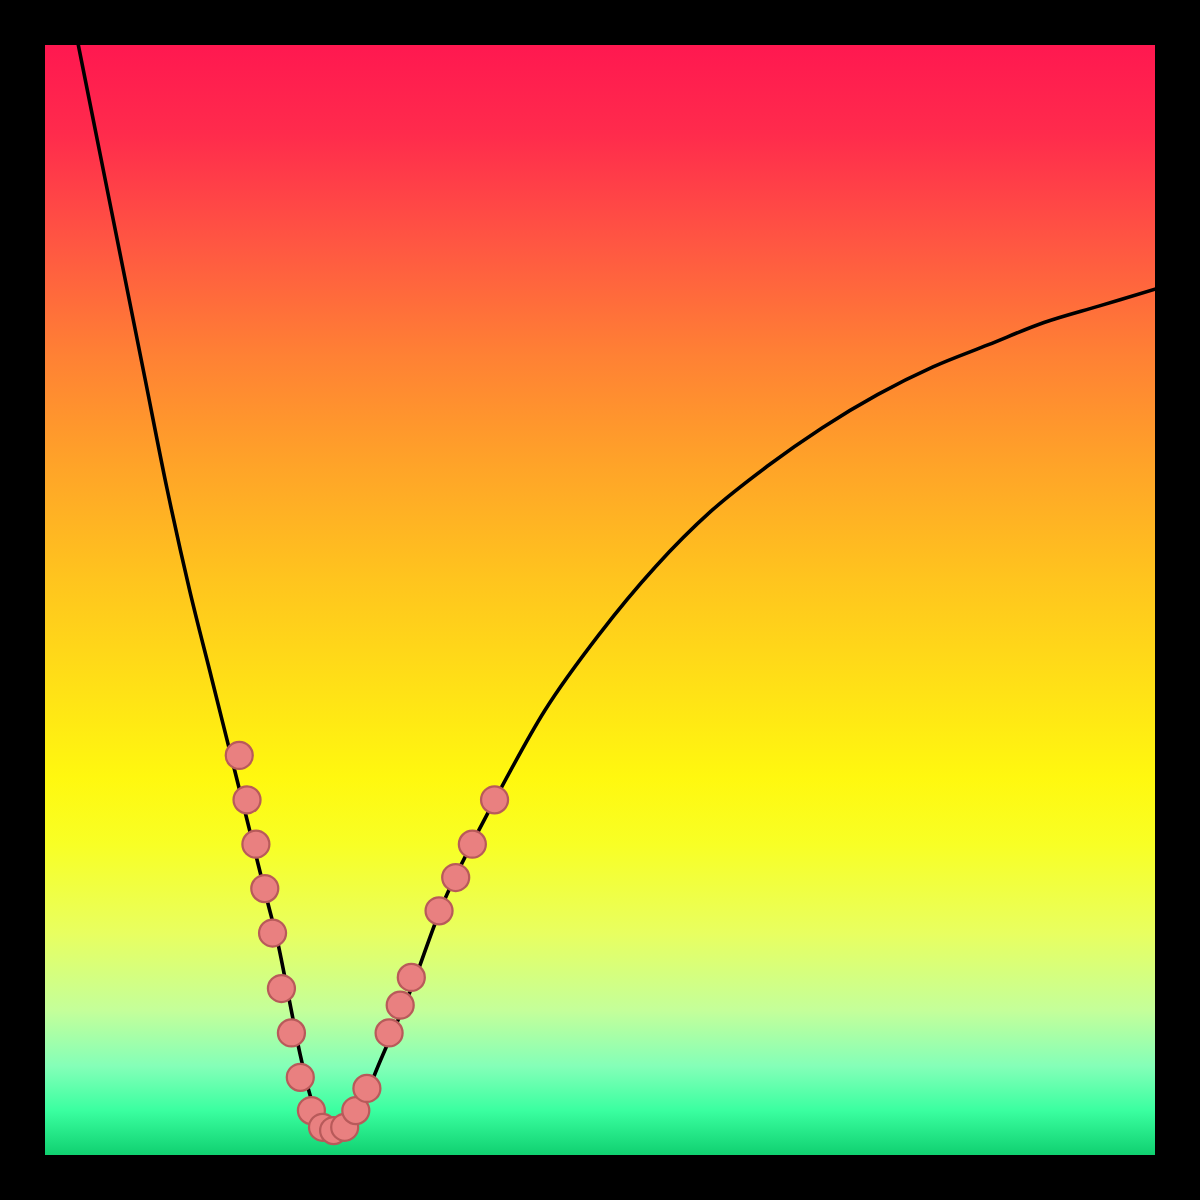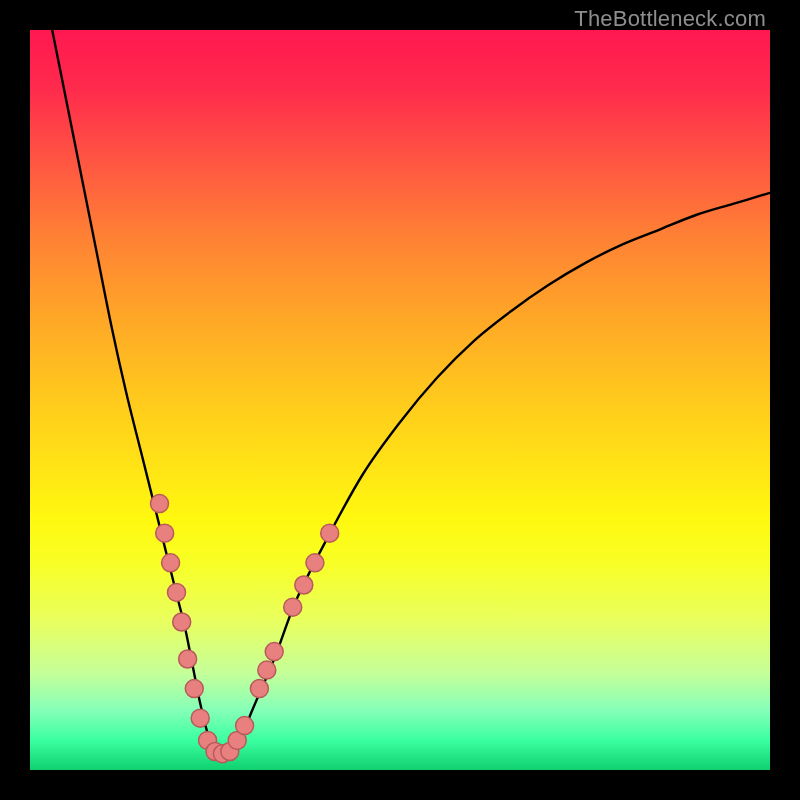--- a/index.html
+++ b/index.html
@@ -45,21 +45,20 @@
     position: absolute;
     left: 0; top: 0;
     width: 740px;
     height: 740px;
   }
 </style>
 </head>
 <body>
 
 <div class="frame">
-  <div class="watermark">TheBottleneck.com</div>
   <div class="plot-area">
     <svg class="curve" viewBox="0 0 740 740" preserveAspectRatio="none">
       <path id="bn-curve" fill="none" stroke="#000" stroke-width="2.4" stroke-linecap="round" d="M22.20 0.00 C24.67 12.33, 32.07 49.33, 37.00 74.00 C41.93 98.67, 46.87 123.33, 51.80 148.00 C56.73 172.67, 61.67 197.33, 66.60 222.00 C71.53 246.67, 76.47 272.57, 81.40 296.00 C86.33 319.43, 91.27 341.63, 96.20 362.60 C101.13 383.57, 106.07 402.07, 111.00 421.80 C115.93 441.53, 120.87 461.27, 125.80 481.00 C130.73 500.73, 136.90 525.40, 140.60 540.20 C144.30 555.00, 145.53 559.93, 148.00 569.80 C150.47 579.67, 152.93 588.30, 155.40 599.40 C157.87 610.50, 160.33 624.07, 162.80 636.40 C165.27 648.73, 167.73 662.30, 170.20 673.40 C172.67 684.50, 175.13 695.60, 177.60 703.00 C180.07 710.40, 182.53 714.10, 185.00 717.80 C187.47 721.50, 189.93 723.97, 192.40 725.20 C194.87 726.43, 197.33 726.43, 199.80 725.20 C202.27 723.97, 203.50 725.20, 207.20 717.80 C210.90 710.40, 215.83 695.60, 222.00 680.80 C228.17 666.00, 236.80 647.50, 244.20 629.00 C251.60 610.50, 257.77 589.53, 266.40 569.80 C275.03 550.07, 284.90 531.57, 296.00 510.60 C307.10 489.63, 320.67 463.73, 333.00 444.00 C345.33 424.27, 357.67 408.23, 370.00 392.20 C382.33 376.17, 394.67 361.37, 407.00 347.80 C419.33 334.23, 431.67 321.90, 444.00 310.80 C456.33 299.70, 468.67 290.45, 481.00 281.20 C493.33 271.95, 505.67 263.32, 518.00 255.30 C530.33 247.28, 542.67 239.88, 555.00 233.10 C567.33 226.32, 579.67 220.15, 592.00 214.60 C604.33 209.05, 616.67 204.73, 629.00 199.80 C641.33 194.87, 653.67 189.32, 666.00 185.00 C678.33 180.68, 690.67 177.60, 703.00 173.90 C715.33 170.20, 733.83 164.65, 740.00 162.80"></path>
       <g id="bn-markers">
           <circle cx="129.50" cy="473.60" r="9" fill="#e98080" stroke="#b85a5a" stroke-width="1.5"></circle>
           <circle cx="134.68" cy="503.20" r="9" fill="#e98080" stroke="#b85a5a" stroke-width="1.5"></circle>
           <circle cx="140.60" cy="532.80" r="9" fill="#e98080" stroke="#b85a5a" stroke-width="1.5"></circle>
           <circle cx="146.52" cy="562.40" r="9" fill="#e98080" stroke="#b85a5a" stroke-width="1.5"></circle>
           <circle cx="151.70" cy="592.00" r="9" fill="#e98080" stroke="#b85a5a" stroke-width="1.5"></circle>
           <circle cx="157.62" cy="629.00" r="9" fill="#e98080" stroke="#b85a5a" stroke-width="1.5"></circle>

